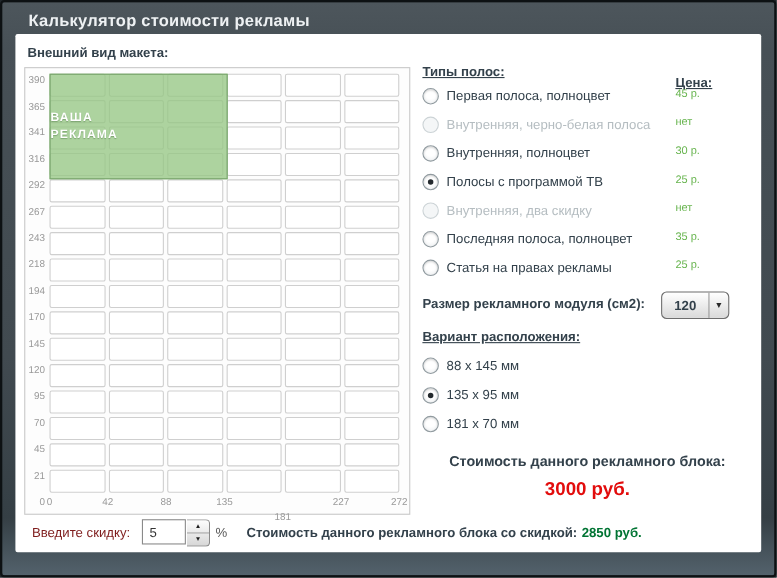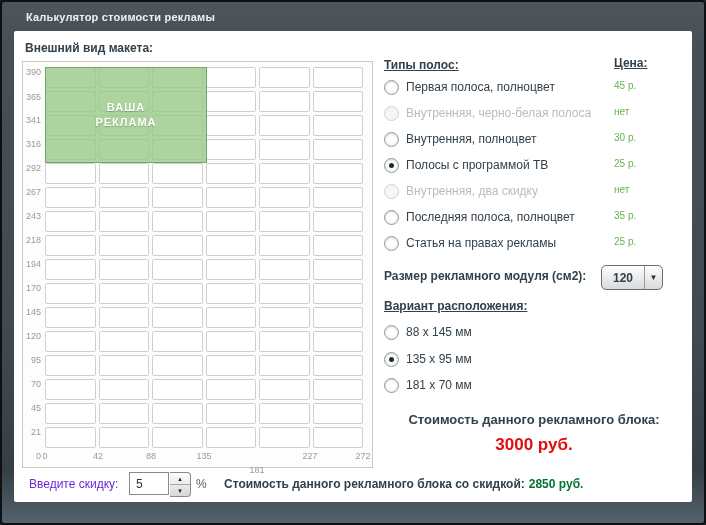--- a/index.html
+++ b/index.html
@@ -1,32 +1,32 @@
 <!DOCTYPE html>
 <html style="--ink: #33414b; --price-green: #67b44e; --cost-red: #e20c0c; --result-green: #007433; --overlay-fill: rgba(150,198,132,0.78); --overlay-border: #77a46b;"><head>
 <meta charset="utf-8">
 <style>
   html,body{margin:0;padding:0;background:#20262a;font-family:"Liberation Sans",sans-serif;}
   #app{position:relative;width:702px;height:521px;margin:0 auto;border:2px solid #0d1113;border-radius:4px;
        background:linear-gradient(180deg,#4d565c 0%,#475056 8%,#414a50 62%,#353f45 90%,#53626c 100%);overflow:hidden;}
-  .title{position:absolute;left:24px;top:9px;font-size:11px;font-weight:bold;color:#eef1f3;letter-spacing:.2px;}
+  .title{position:absolute;left:24px;top:9px;font-size:15px;font-weight:bold;color:#eef1f3;letter-spacing:.2px;}
   .panel{position:absolute;left:12px;top:29px;width:678px;height:471px;background:#fff;border-radius:2px;}
 
   
   .mockup-label{position:absolute;left:11px;top:10px;font-size:12px;font-weight:bold;color:var(--ink,#33414b);}
   .gridbox{position:absolute;left:8px;top:30px;width:349px;height:405px;border:1px solid #c9c9c9;background:#fdfdfd;}
   .cells{position:absolute;left:22px;top:5px;width:318px;display:grid;grid-template-columns:repeat(6,1fr);grid-auto-rows:21px;gap:3px;}
   .cell{border:1px solid #cfcfcf;border-radius:2px;background:#fff;}
   .ylabels{position:absolute;left:0;top:5px;width:19px;}
   .ylabels span{position:absolute;right:1px;font-size:9px;color:#999;line-height:10px;}
   .xlabels{position:absolute;left:22px;top:389px;width:318px;}
   .xlabels span{position:absolute;font-size:9px;color:#999;transform:translateX(-50%);}
   .overlay{position:absolute;left:22px;top:5px;width:160px;height:94px;
            background:var(--overlay-fill,rgba(150,198,132,.78));border:1px solid var(--overlay-border,#77a46b);
-           display:flex;flex-direction:column;align-items:center;justify-content:center;}
+           display:flex;flex-direction:column;align-items:flex-start;justify-content:center;}
   .overlay span{color:#fff;font-weight:bold;font-size:11px;letter-spacing:1px;line-height:15px;text-shadow:0 1px 1px rgba(90,130,80,.6);}
 
   
   .rightcol{position:absolute;left:370px;top:0;width:300px;height:522px;}
   .colhead{position:absolute;font-size:12px;font-weight:bold;color:var(--ink,#33414b);text-decoration:underline;}
   .opt-row{position:absolute;left:0;width:296px;height:18px;cursor:pointer;}
   .radio{position:absolute;left:0;top:1px;width:13px;height:13px;border-radius:50%;border:1px solid #909a9f;
          background:radial-gradient(circle at 50% 35%,#fff 40%,#e9ecee);box-shadow:inset 0 1px 2px rgba(0,0,0,.18);}
   .opt-row.selected .radio::after{content:"";position:absolute;left:4px;top:4px;width:5px;height:5px;border-radius:50%;background:#23292d;}
   .opt-label{position:absolute;left:22px;top:1px;font-size:12px;color:var(--ink,#33414b);white-space:nowrap;}
@@ -38,21 +38,21 @@
   .dropdown{position:absolute;left:217px;top:234px;width:62px;height:25px;border:1px solid #6d6d6d;border-radius:5px;
             background:linear-gradient(#ffffff,#d9d9d9);display:flex;align-items:center;cursor:pointer;box-sizing:border-box;}
   .dd-value{flex:1;text-align:center;font-size:12px;font-weight:bold;color:var(--ink,#33414b);}
   .dd-sep{width:1px;align-self:stretch;background:#9a9a9a;}
   .dd-arrow{width:17px;text-align:center;font-size:8px;color:#2a2a2a;}
 
   .cost-label{position:absolute;left:0;top:381px;width:300px;text-align:center;font-size:13px;font-weight:bold;color:var(--ink,#33414b);}
   .cost-value{position:absolute;left:0;top:404px;width:300px;text-align:center;font-size:17px;font-weight:bold;color:var(--cost-red,#e20c0c);}
 
   
-  .disc-label{position:absolute;left:15px;top:446px;font-size:12px;color:#6d28d9;}
+  .disc-label{position:absolute;left:15px;top:446px;font-size:12px;color:#7f1d1d;}
   .disc-input{position:absolute;left:115px;top:441px;width:32px;height:21px;border:1px solid #8a8a8a;font-family:"Liberation Sans",sans-serif;
               font-size:12px;color:#333;padding:0 0 0 6px;outline:none;}
   .spinner{position:absolute;left:156px;top:441px;width:20px;height:23px;border:1px solid #8a8a8a;border-left:none;
            border-radius:0 4px 4px 0;background:linear-gradient(#fdfdfd,#d7d7d7);display:flex;flex-direction:column;overflow:hidden;}
   .spin-btn{flex:1;display:flex;align-items:center;justify-content:center;font-size:6px;color:#1e1e1e;cursor:pointer;}
   .spin-btn:first-child{border-bottom:1px solid #a8a8a8;}
   .percent{position:absolute;left:182px;top:446px;font-size:12px;color:#5a5a5a;}
   .disc-result{position:absolute;left:210px;top:446px;font-size:12px;font-weight:bold;color:var(--ink,#33414b);white-space:nowrap;}
   .disc-result .val{color:var(--result-green,#007433);margin-left:4px;}
 </style>
@@ -193,21 +193,21 @@
           <span style="left: 106px; text-align: right;">88</span>
           <span style="left: 159px;">135</span>
           <span style="left: 212px; margin-top: 14px;">181</span>
           <span style="left: 265px;">227</span>
           <span style="left: 318px;">272</span>
         </div>
     </div>
 
     <div class="rightcol">
       <div class="colhead" style="left:0;top:27px">Типы полос:</div>
-      <div class="colhead" style="left:230px;top:25px">Цена:</div>
+      <div class="colhead" style="left:230px;top:37px">Цена:</div>
       <div>
           <div class="opt-row" style="top: 48px;">
     <span class="radio"></span>
     <span class="opt-label">Первая полоса, полноцвет</span>
     <span class="opt-price">45 р.</span>
   </div>
           <div class="opt-row disabled" style="top: 74px;">
     <span class="radio"></span>
     <span class="opt-label">Внутренняя, черно-белая полоса</span>
     <span class="opt-price">нет</span>

